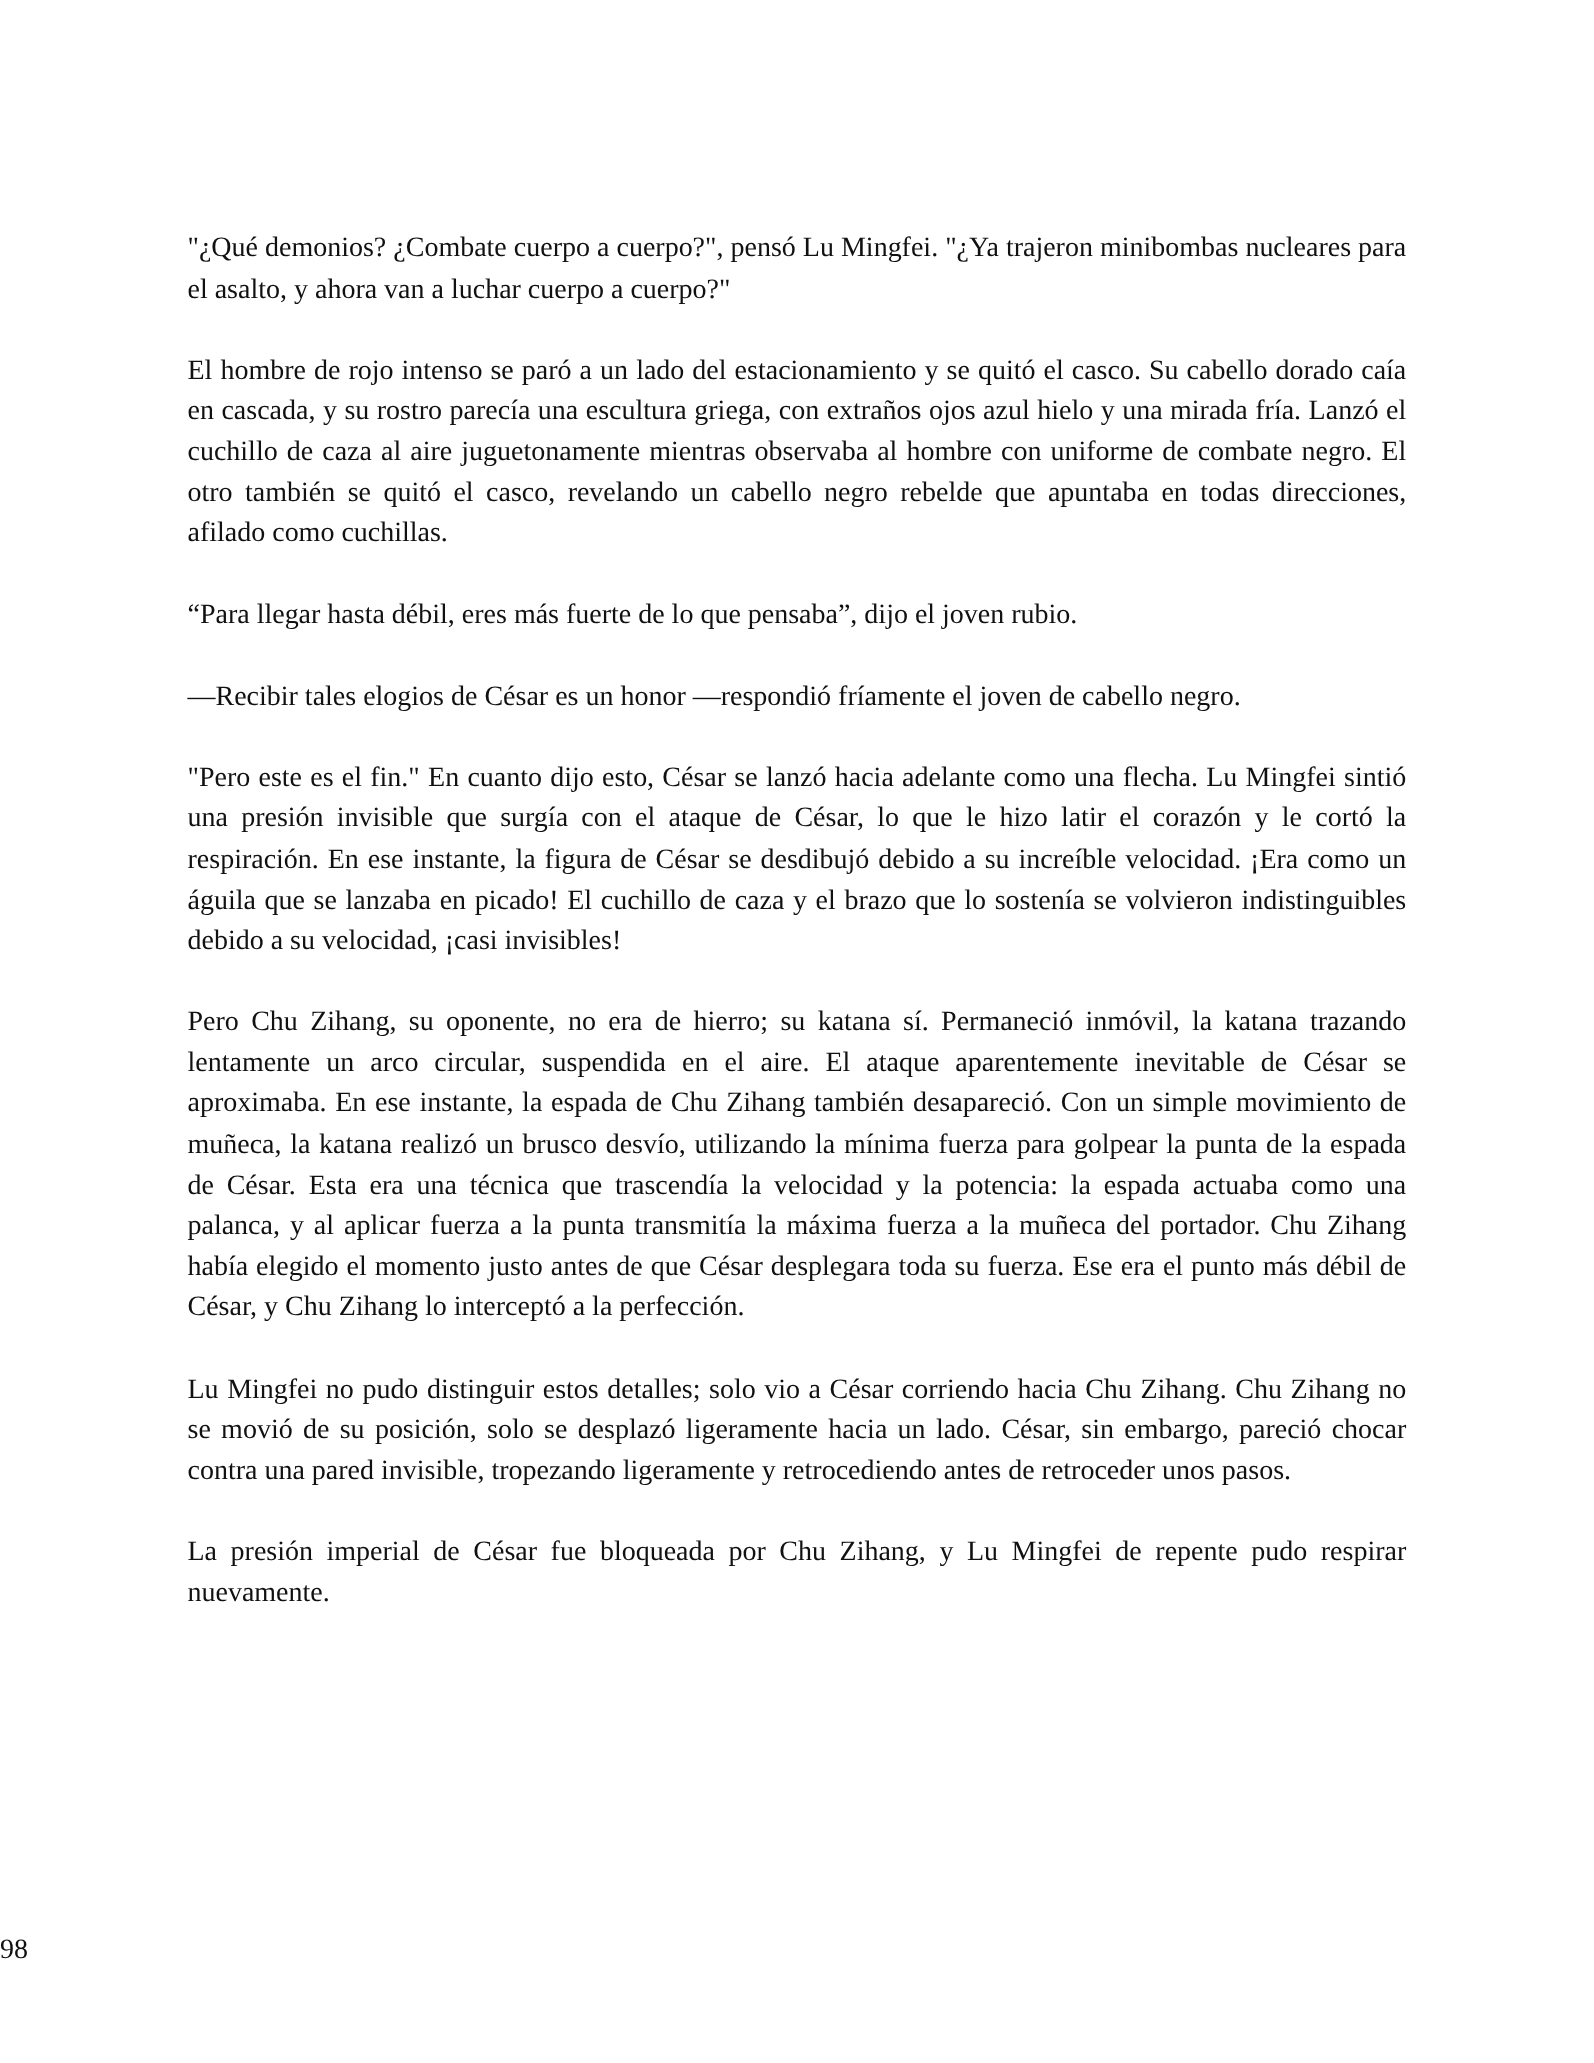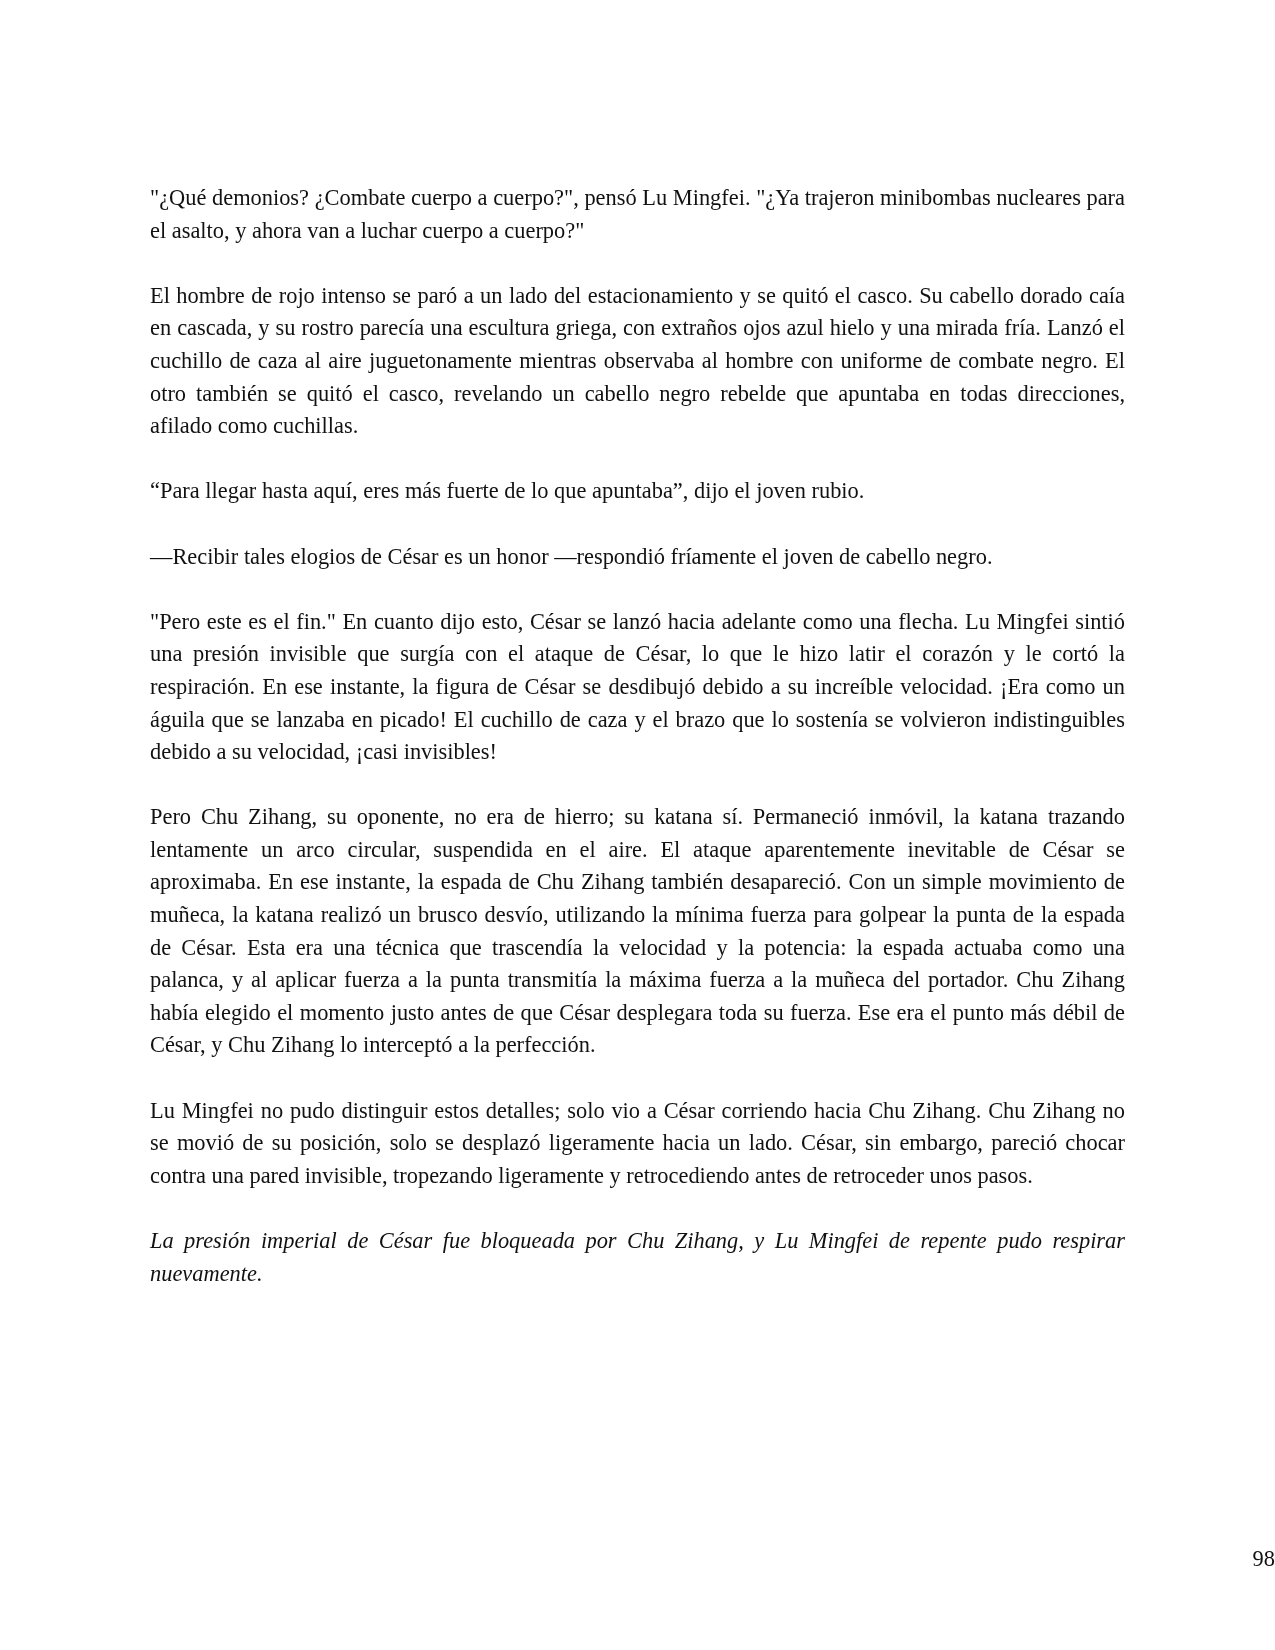--- a/index.html
+++ b/index.html
@@ -21,38 +21,38 @@
       top: 182px;
       width: 975px;
       font-size: 22.4px;
       line-height: 32.6px;
     }
     .para {
       margin: 0 0 32.6px 0;
       text-align: justify;
       text-justify: inter-word;
     }
-    .para.last { margin-bottom: 0; font-style: italic; }
+    .para.last { margin-bottom: 0; }
     .page-number {
       position: absolute;
       left: 0;
       width: 1275px;
       top: 1545px;
-      text-align: right;
+      text-align: left;
       font-size: 22.4px;
       line-height: 28px;
     }
   </style>
 </head>
 <body>
 
 <div class="page-body">
   <p class="para">"¿Qué demonios? ¿Combate cuerpo a cuerpo?", pensó Lu Mingfei. "¿Ya trajeron minibombas nucleares para el asalto, y ahora van a luchar cuerpo a cuerpo?"</p>
   <p class="para">El hombre de rojo intenso se paró a un lado del estacionamiento y se quitó el casco. Su cabello dorado caía en cascada, y su rostro parecía una escultura griega, con extraños ojos azul hielo y una mirada fría. Lanzó el cuchillo de caza al aire juguetonamente mientras observaba al hombre con uniforme de combate negro. El otro también se quitó el casco, revelando un cabello negro rebelde que apuntaba en todas direcciones, afilado como cuchillas.</p>
-  <p class="para">“Para llegar hasta aquí, eres más fuerte de lo que apuntaba”, dijo el joven rubio.</p>
+  <p class="para">“Para llegar hasta débil, eres más fuerte de lo que pensaba”, dijo el joven rubio.</p>
   <p class="para">—Recibir tales elogios de César es un honor —respondió fríamente el joven de cabello negro.</p>
   <p class="para">"Pero este es el fin." En cuanto dijo esto, César se lanzó hacia adelante como una flecha. Lu Mingfei sintió una presión invisible que surgía con el ataque de César, lo que le hizo latir el corazón y le cortó la respiración. En ese instante, la figura de César se desdibujó debido a su increíble velocidad. ¡Era como un águila que se lanzaba en picado! El cuchillo de caza y el brazo que lo sostenía se volvieron indistinguibles debido a su velocidad, ¡casi invisibles!</p>
   <p class="para">Pero Chu Zihang, su oponente, no era de hierro; su katana sí. Permaneció inmóvil, la katana trazando lentamente un arco circular, suspendida en el aire. El ataque aparentemente inevitable de César se aproximaba. En ese instante, la espada de Chu Zihang también desapareció. Con un simple movimiento de muñeca, la katana realizó un brusco desvío, utilizando la mínima fuerza para golpear la punta de la espada de César. Esta era una técnica que trascendía la velocidad y la potencia: la espada actuaba como una palanca, y al aplicar fuerza a la punta transmitía la máxima fuerza a la muñeca del portador. Chu Zihang había elegido el momento justo antes de que César desplegara toda su fuerza. Ese era el punto más débil de César, y Chu Zihang lo interceptó a la perfección.</p>
   <p class="para">Lu Mingfei no pudo distinguir estos detalles; solo vio a César corriendo hacia Chu Zihang. Chu Zihang no se movió de su posición, solo se desplazó ligeramente hacia un lado. César, sin embargo, pareció chocar contra una pared invisible, tropezando ligeramente y retrocediendo antes de retroceder unos pasos.</p>
   <p class="para last">La presión imperial de César fue bloqueada por Chu Zihang, y Lu Mingfei de repente pudo respirar nuevamente.</p>
 </div>
 
 <div class="page-number">98</div>
 
 </body></html>

